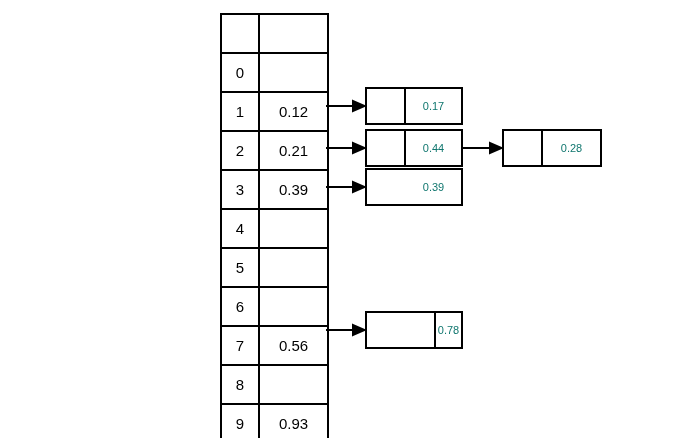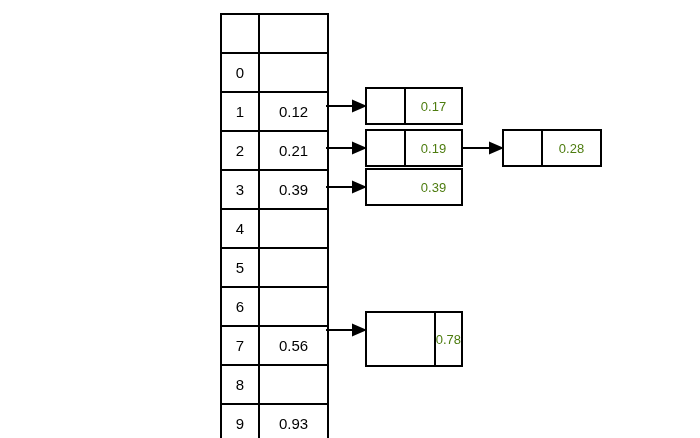--- a/index.html
+++ b/index.html
@@ -45,22 +45,22 @@
   .node .ptr-cell {
     width: 39px;
     border-right: 2px solid #000000;
     box-sizing: border-box;
   }
   .node .val-cell {
     flex: 1;
     display: flex;
     align-items: center;
     justify-content: center;
-    font-size: 13px;
-    color: #4d7c0f;
+    font-size: 11px;
+    color: #0f766e;
     box-sizing: border-box;
     border-radius: 16px;
   }
 
   
   .arrow {
     position: absolute;
     height: 14px;
     display: block;
     pointer-events: none;
@@ -156,31 +156,31 @@
     </svg>
   </div>
 
   <div class="node" style="left:365px; top:87px; width:98px; height:38px;">
     <div class="ptr-cell"></div>
     <div class="val-cell">0.17</div>
   </div>
 
   <div class="node" style="left:365px; top:129px; width:98px; height:38px;">
     <div class="ptr-cell"></div>
-    <div class="val-cell">0.19</div>
+    <div class="val-cell">0.44</div>
   </div>
 
   <div class="node" style="left:365px; top:168px; width:98px; height:38px;align-items:center;">
     <div class="ptr-cell"></div>
     <div class="val-cell">0.39</div>
   </div>
 
   <div class="node" style="left:502px; top:129px; width:100px; height:38px;">
     <div class="ptr-cell"></div>
     <div class="val-cell">0.28</div>
   </div>
 
-  <div class="node" style="left:365px; top:311px; width:98px; height:56px;padding-left:30px;">
+  <div class="node" style="left:365px; top:311px; width:98px; height:38px;padding-left:30px;">
     <div class="ptr-cell"></div>
     <div class="val-cell">0.78</div>
   </div>
 
 </div>
 
 </body></html>

